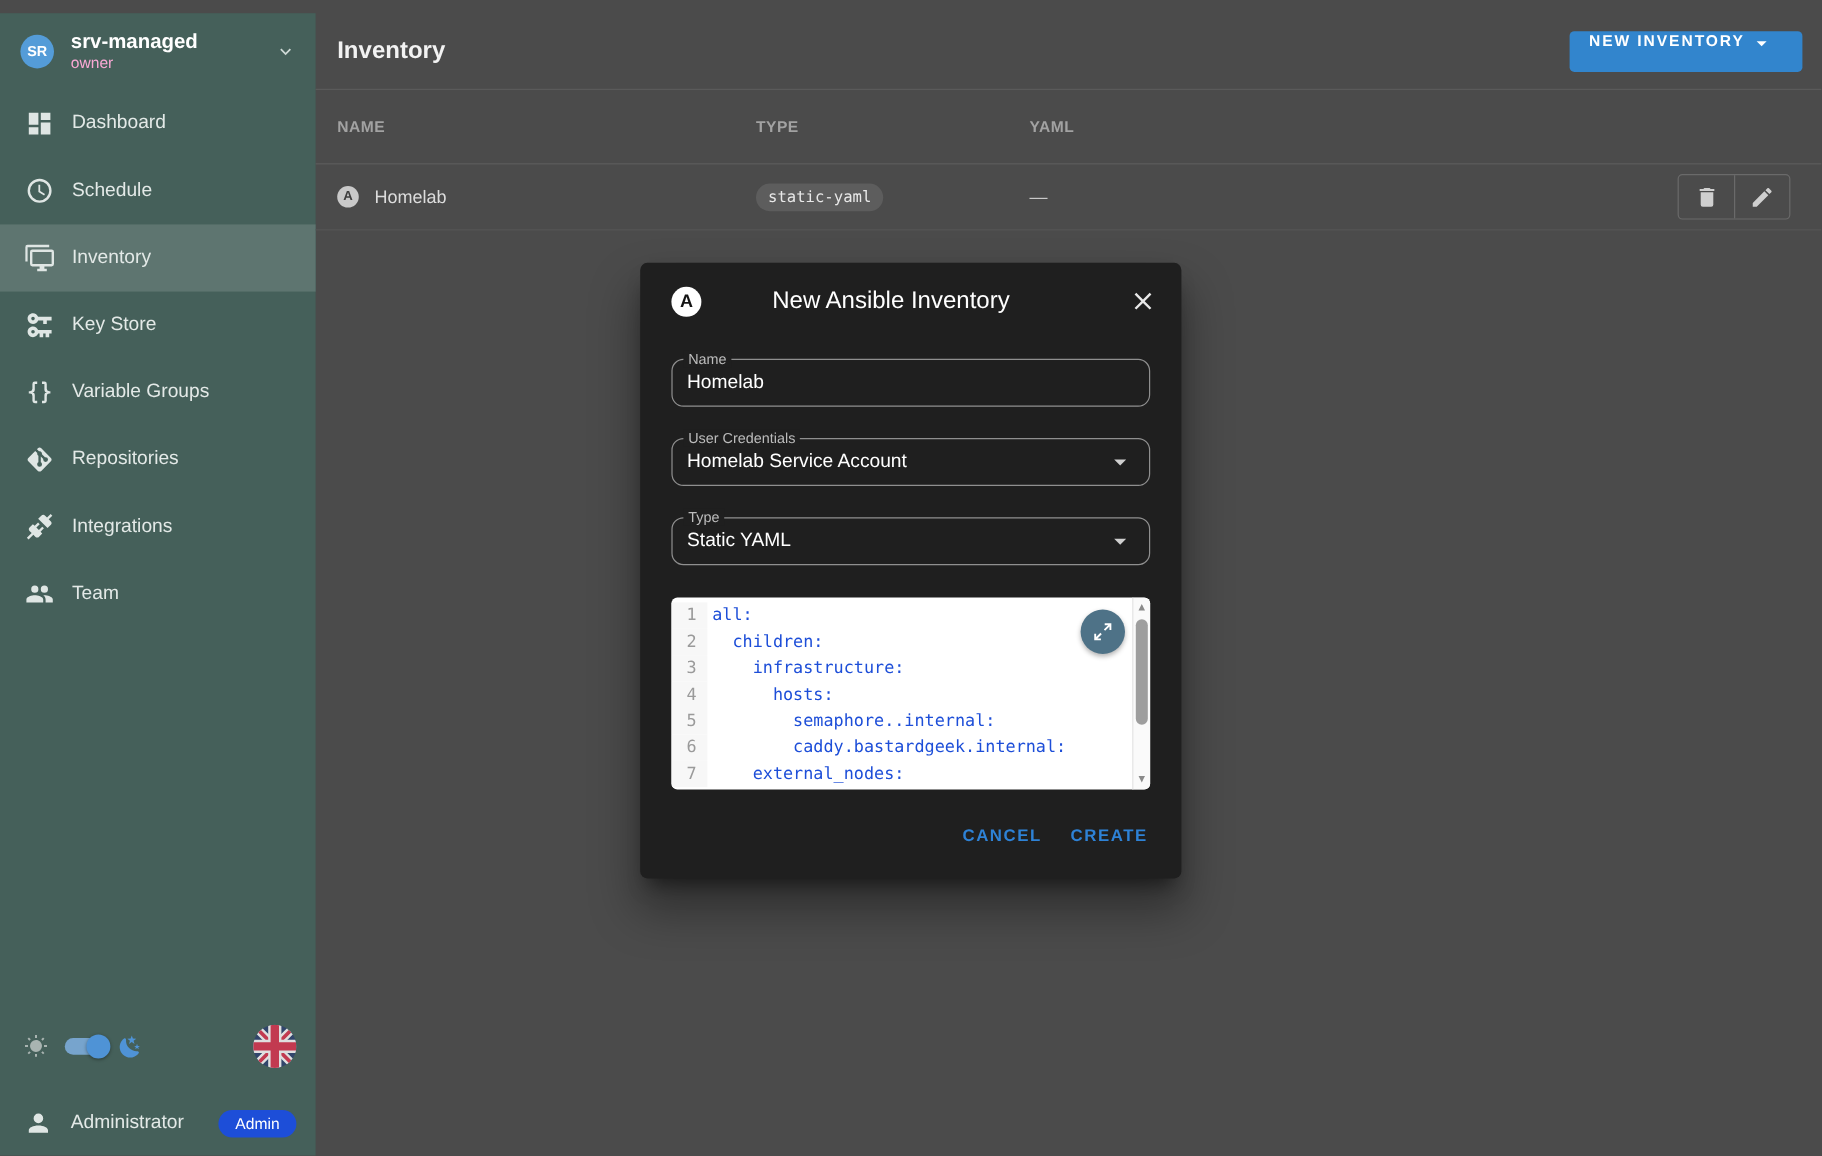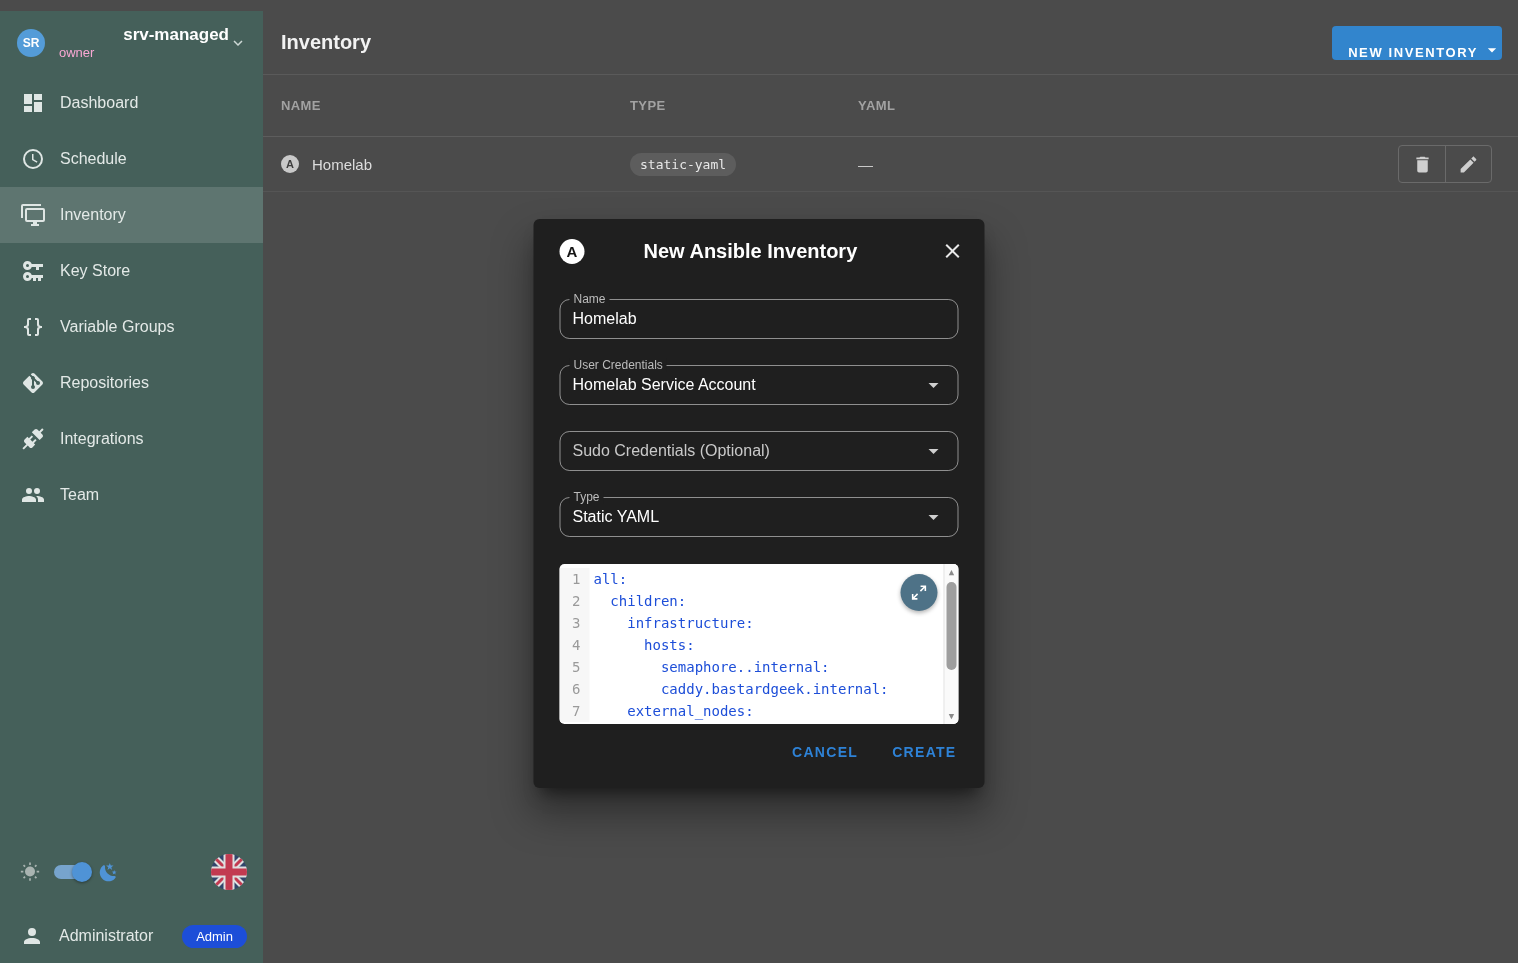--- a/index.html
+++ b/index.html
@@ -6,21 +6,21 @@
   html,body { width:1518px; height:963px; overflow:hidden; background:#4b4b4b;
               font-family:"Liberation Sans", sans-serif; }
   .app { display:flex; width:100%; height:100%; position:relative;margin-top:11px; }
 
   
   .sidebar { width:263px; height:100%; background:#45605a; display:flex; flex-direction:column; flex-shrink:0; }
   .project-head { display:flex; align-items:center; padding:14px 16px 14px 17px; cursor:pointer; }
   .avatar { width:28px; height:28px; border-radius:50%; background:#549cd8; color:#fff;
             font-size:12px; font-weight:bold; display:flex; align-items:center; justify-content:center; flex-shrink:0; }
   .project-meta { margin-left:14px; flex:1; }
-  .project-name { color:#fff; font-size:17px; font-weight:bold; line-height:20px;text-align:right; }
+  .project-name { color:#fff; font-size:17px; font-weight:bold; line-height:20px; }
   .project-role { color:#f9a8d4; font-size:13px; line-height:16px; }
   .mi { width:24px; height:24px; fill:currentColor; display:block; }
   .mi.sm { width:18px; height:18px; }
   .chev { color:#cdd8d5; }
   .menu { flex:0 0 auto; }
   .menu-item { display:flex; align-items:center; height:56px; padding-left:21px; color:#e3e9e7;
                font-size:16px; cursor:pointer; }
   .menu-item .icn { color:#dfe6e4; margin-right:15px; display:flex; }
   .menu-item.active { background:#5e7570; }
   .sidebar-spacer { flex:1 1 auto; }
@@ -37,22 +37,22 @@
   .admin-name { color:#e3e9e7; font-size:16px; }
   .admin-badge { margin-left:auto; background:#1d4ed8; color:#fff; font-size:13px; border-radius:13px;
                  padding:4px 14px; }
 
   
   .main { flex:1; display:flex; flex-direction:column; min-width:0; }
   .page-header { height:64px; display:flex; align-items:center; padding:0 16px 0 18px;
                  border-bottom:1px solid #5a5a5a; }
   .page-title { color:#f2f2f2; font-size:20px; font-weight:bold; }
   .btn-primary { margin-left:auto; background:#3285cd; color:#fff; border:none; border-radius:4px;
-                 height:34px; padding:0 0 0 16px; font-size:13px; font-weight:bold; letter-spacing:1.6px;
-                 display:flex; align-items:flex-end; gap:4px; cursor:pointer; font-family:inherit; }
+                 height:34px; padding:0 24px 0 16px; font-size:13px; font-weight:bold; letter-spacing:1.6px;
+                 display:flex; align-items:flex-start; gap:4px; cursor:pointer; font-family:inherit; }
   .btn-primary .mi { width:20px; height:20px; }
 
   .tbl-head, .tbl-row { display:grid; grid-template-columns:349px 228px 447px 1fr; align-items:center;
                         padding-left:18px; }
   .tbl-head { height:62px; border-bottom:1px solid #5d5d5d; }
   .tbl-head .th { color:#a2a2a2; font-size:13px; font-weight:bold; letter-spacing:.4px; }
   .tbl-row { height:55px; border-bottom:1px solid #555; }
   .cell-name { display:flex; align-items:center; gap:13px; color:#dcdcdc; font-size:15px; }
   .ansible-dot { width:18px; height:18px; border-radius:50%; background:#c9c9c9; color:#3f3f3f;
                  font-size:11px; font-weight:bold; display:flex; align-items:center; justify-content:center; }
@@ -65,21 +65,21 @@
   .icon-btn + .icon-btn { border-left:1px solid #6a6a6a; }
   .icon-btn .mi { width:21px; height:21px; }
 
   
   .dialog { position:absolute; left:50%; transform:translateX(-50%); top:208px; width:451px;
             background:#1f1f1f; border-radius:6px; box-shadow:0 11px 15px -7px rgba(0,0,0,.5),
             0 24px 38px 3px rgba(0,0,0,.35); z-index:10; padding-bottom:10px; }
   .dlg-head { display:flex; align-items:center; padding:18px 18px 14px 26px; }
   .ansible-logo { width:25px; height:25px; border-radius:50%; background:#fff; color:#141414;
                   font-size:15px; font-weight:bold; display:flex; align-items:center; justify-content:center; }
-  .dlg-title { color:#fff; font-size:20px; font-weight:bold; margin-left:11px; flex:1;padding-left:48px; }
+  .dlg-title { color:#fff; font-size:20px; font-weight:normal; margin-left:11px; flex:1;padding-left:48px; }
   .close-btn { background:none; border:none; color:#e8e8e8; cursor:pointer; padding:2px; display:flex; }
   .field { position:relative; margin:20px 26px 0; border:1px solid rgba(255,255,255,.5); border-radius:10px;
            height:40px; display:flex; align-items:center; padding:0 12px; cursor:text; }
   .field .flabel { position:absolute; top:-8px; left:9px; background:#1f1f1f; padding:0 4px;
                    font-size:12px; color:#bcbcbc; line-height:14px; }
   .field .fvalue { color:#fff; font-size:16px; background:transparent; border:none; outline:none;
                    font-family:inherit; width:100%; }
   .field.select { cursor:pointer; margin-top:26px; }
   .field.select .fvalue { color:#fff; }
   .field.select .placeholder { color:#c9c9c9; }
@@ -96,21 +96,21 @@
                border-left:1px solid #e4e4e4; cursor:default; }
   .ed-thumb { position:absolute; left:2px; right:2px; top:18px; height:88px; background:#9e9e9e; border-radius:6px; }
   .ed-arrow { position:absolute; left:0; width:100%; height:12px; color:#8a8a8a; font-size:9px;
               display:flex; align-items:center; justify-content:center; }
   .ed-arrow.up { top:2px; } .ed-arrow.down { bottom:2px; }
   .expand-btn { position:absolute; top:10px; right:21px; width:37px; height:37px; border-radius:50%;
                 background:#4e7287; border:none; color:#fff; display:flex; align-items:center;
                 justify-content:center; cursor:pointer; box-shadow:0 2px 4px rgba(0,0,0,.3); }
   .expand-btn .mi { width:19px; height:19px; }
 
-  .dlg-actions { display:flex; justify-content:flex-end; gap:10px; padding:12px 16px 10px; }
+  .dlg-actions { display:flex; justify-content:flex-end; gap:0; padding:22px 16px 10px; }
   .btn-text { background:none; border:none; color:#2e82d6; font-size:14px; font-weight:bold;
               letter-spacing:1.3px; padding:8px 12px; cursor:pointer; font-family:inherit; border-radius:4px; }
 
   .bottom-strip { position:absolute; left:0; bottom:0; width:100%; height:6px; background:#151f29; z-index:20; }
 </style>
 </head>
 <body>
 
 <svg width="0" height="0" style="position:absolute">
   <symbol id="dashboard-icon" viewBox="0 0 24 24">
@@ -360,26 +360,20 @@
     </div>
 
     <div class="field select">
       <span class="flabel">User Credentials</span>
       <span class="fvalue">Homelab Service Account</span>
       <svg class="mi caret">
           <use href="#menu-down-icon"></use>
         </svg>
     </div>
 
-    <div class="field select">
-      <span class="fvalue placeholder">Sudo Credentials (Optional)</span>
-      <svg class="mi caret">
-          <use href="#menu-down-icon"></use>
-        </svg>
-    </div>
 
     <div class="field select">
       <span class="flabel">Type</span>
       <span class="fvalue">Static YAML</span>
       <svg class="mi caret">
           <use href="#menu-down-icon"></use>
         </svg>
     </div>
 
     <div class="editor">

